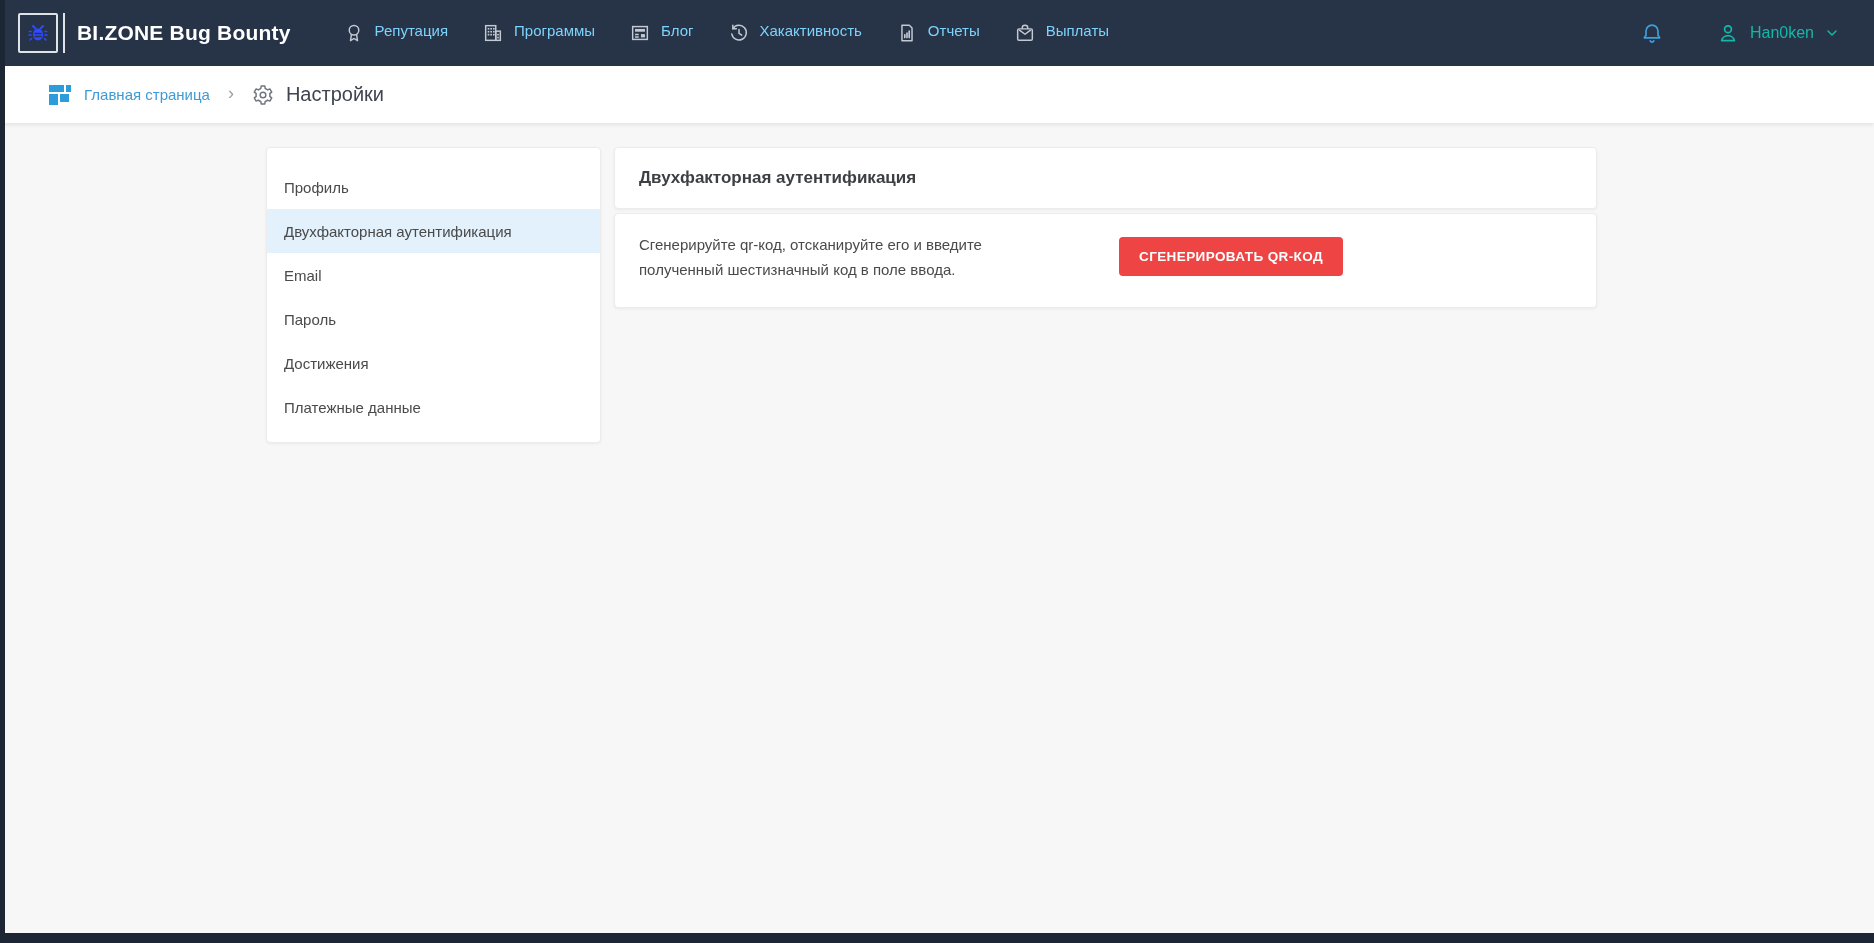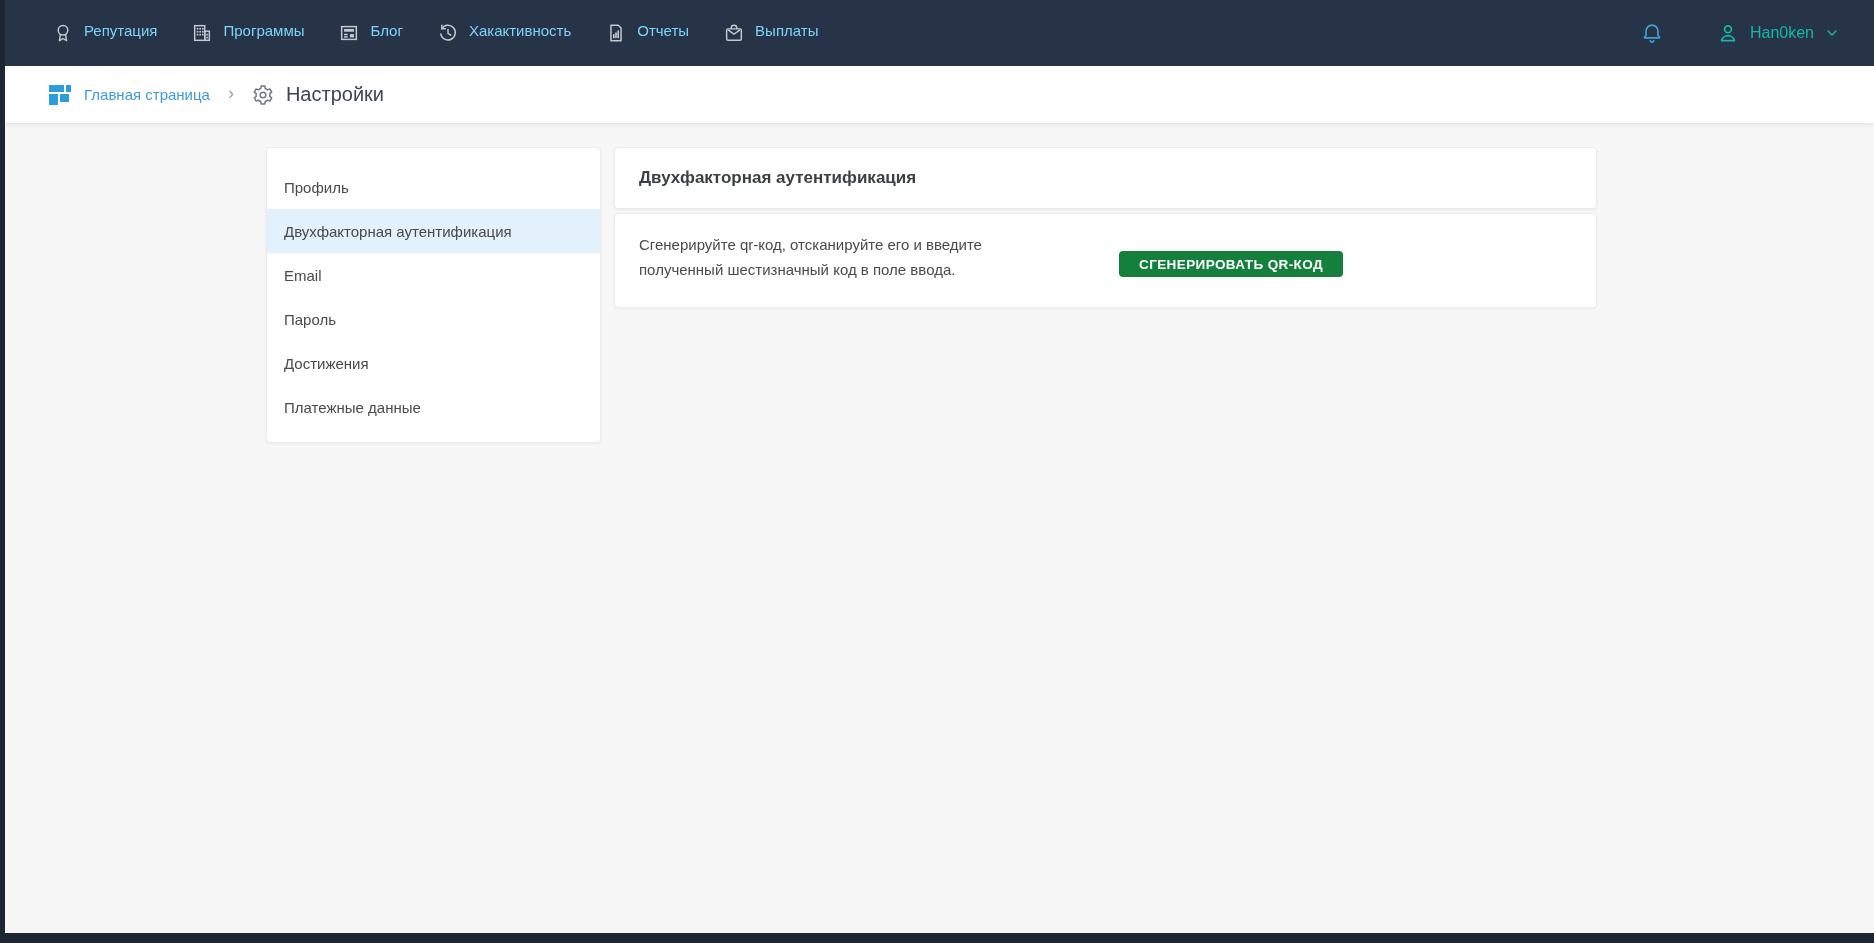--- a/index.html
+++ b/index.html
@@ -65,33 +65,45 @@
   }
   .menu-item.selected { background:#e2f1fb; }
   .panel-header { left:614px; top:147px; width:983px; height:62px; display:flex; align-items:center; }
   .panel-title { font-size:17px; font-weight:bold; color:#3c4043; margin-left:24px; }
   .panel-body { left:614px; top:213px; width:983px; height:95px; }
   .panel-desc {
     position:absolute; left:24px; top:18px; width:430px;
     font-size:15px; line-height:25px; color:#4a4a4a;
   }
   .qr-button {
-    position:absolute; left:504px; top:37px; height:26px;
+    position:absolute; left:504px; top:23px; height:39px;
     padding:0 20px; border:none; border-radius:4px;
-    background:#15803d; color:#ffffff;
+    background:#ef4444; color:#ffffff;
     font-family:"Liberation Sans","DejaVu Sans",sans-serif;
     font-size:13.5px; font-weight:bold; letter-spacing:0.4px;
     cursor:pointer;
   }
   svg { display:block; }
 </style>
 </head>
 <body>
 
 <header class="navbar">
+  <div class="brand">
+    <span class="brand-mark">
+      <svg width="24" height="24" viewBox="0 0 24 24" fill="none" stroke="#2f4bff" stroke-width="2" stroke-linecap="round">
+        <path d="M7 5 l2.5 2.5 M17 5 l-2.5 2.5"></path>
+        <ellipse cx="12" cy="13.5" rx="5" ry="6" fill="#2f4bff" stroke="none"></ellipse>
+        <path d="M5 10.5 H3.4 M5 14 H3 M5.5 17.5 L4 19 M19 10.5 H20.6 M19 14 H21 M18.5 17.5 L20 19" stroke-width="1.6"></path>
+        <path d="M9 12.5 h6 M9 15.5 h6" stroke="#273347" stroke-width="1.4"></path>
+      </svg>
+    </span>
+    <span class="brand-sep"></span>
+    <span class="brand-name">BI.ZONE Bug Bounty</span>
+  </div>
 
   <nav class="nav-menu">
     <div class="nav-item">
       <span>
         <svg width="22" height="22" viewBox="0 0 24 24" fill="none" stroke="currentColor" stroke-width="1.6" stroke-linejoin="round">
           <circle cx="12" cy="9" r="5.2"></circle>
           <path d="M9.2 13.4 L8.2 20.4 L12 18 L15.8 20.4 L14.8 13.4"></path>
         </svg>
       </span>
       <span>Репутация</span>

